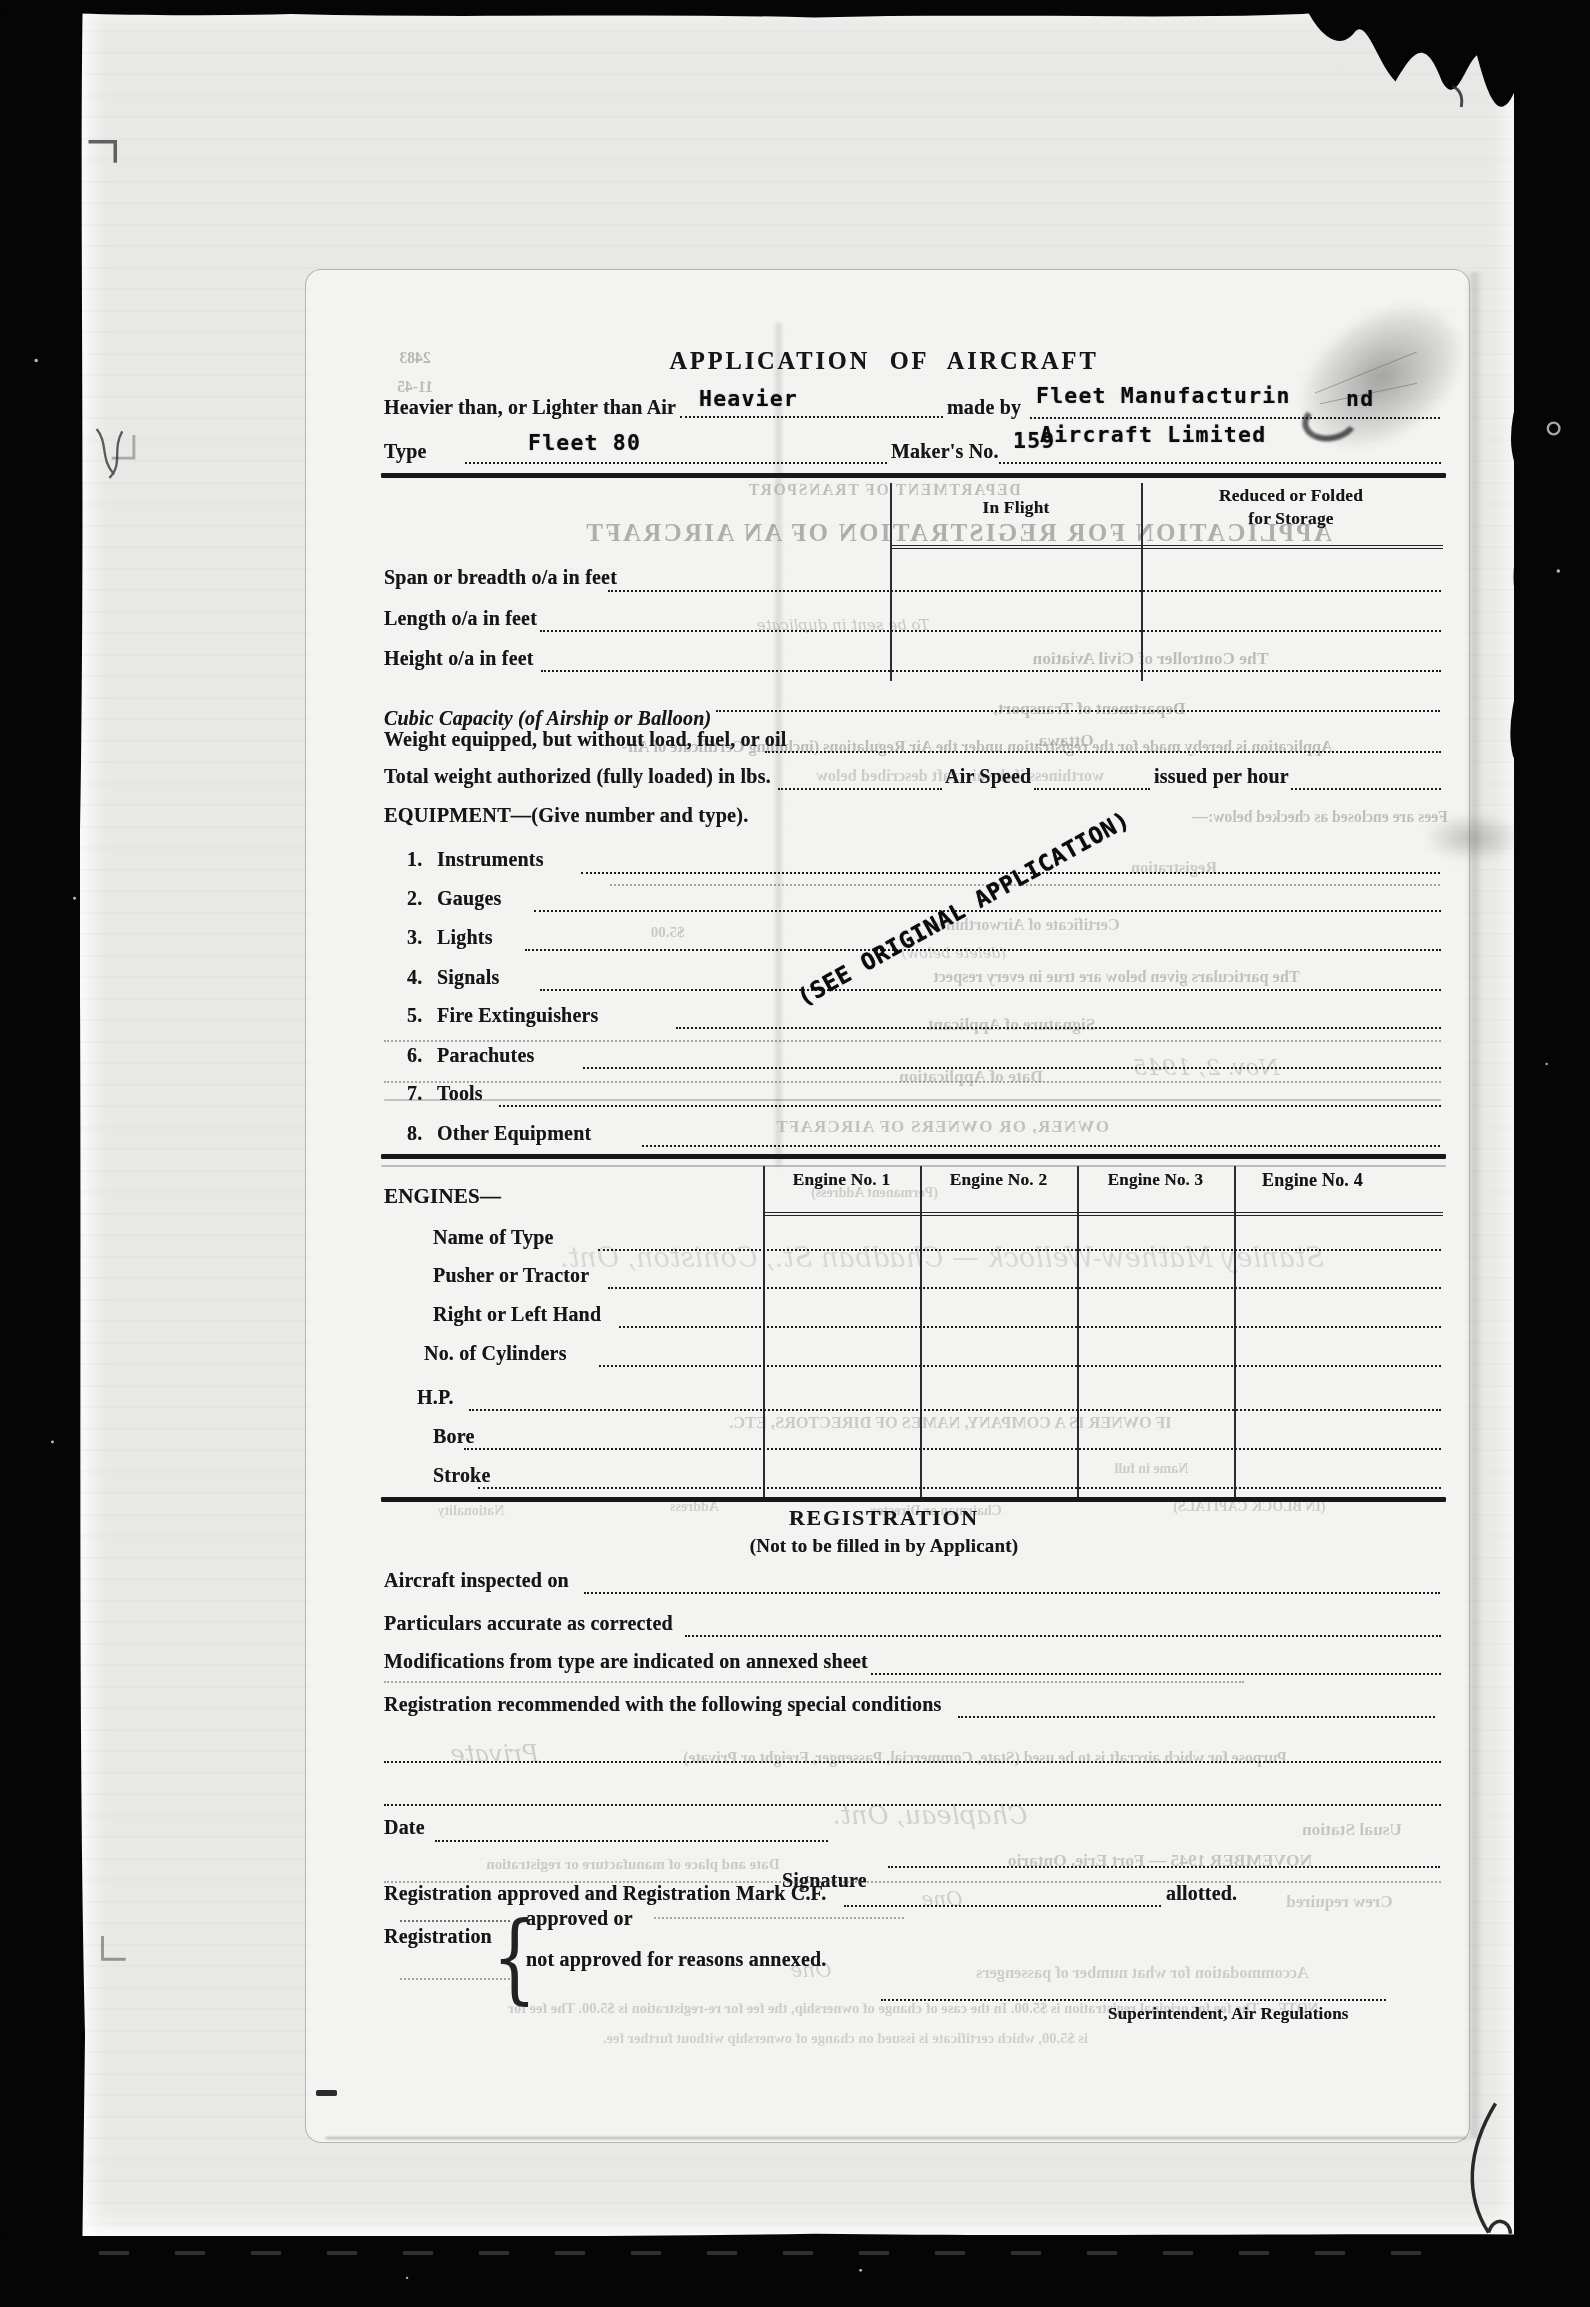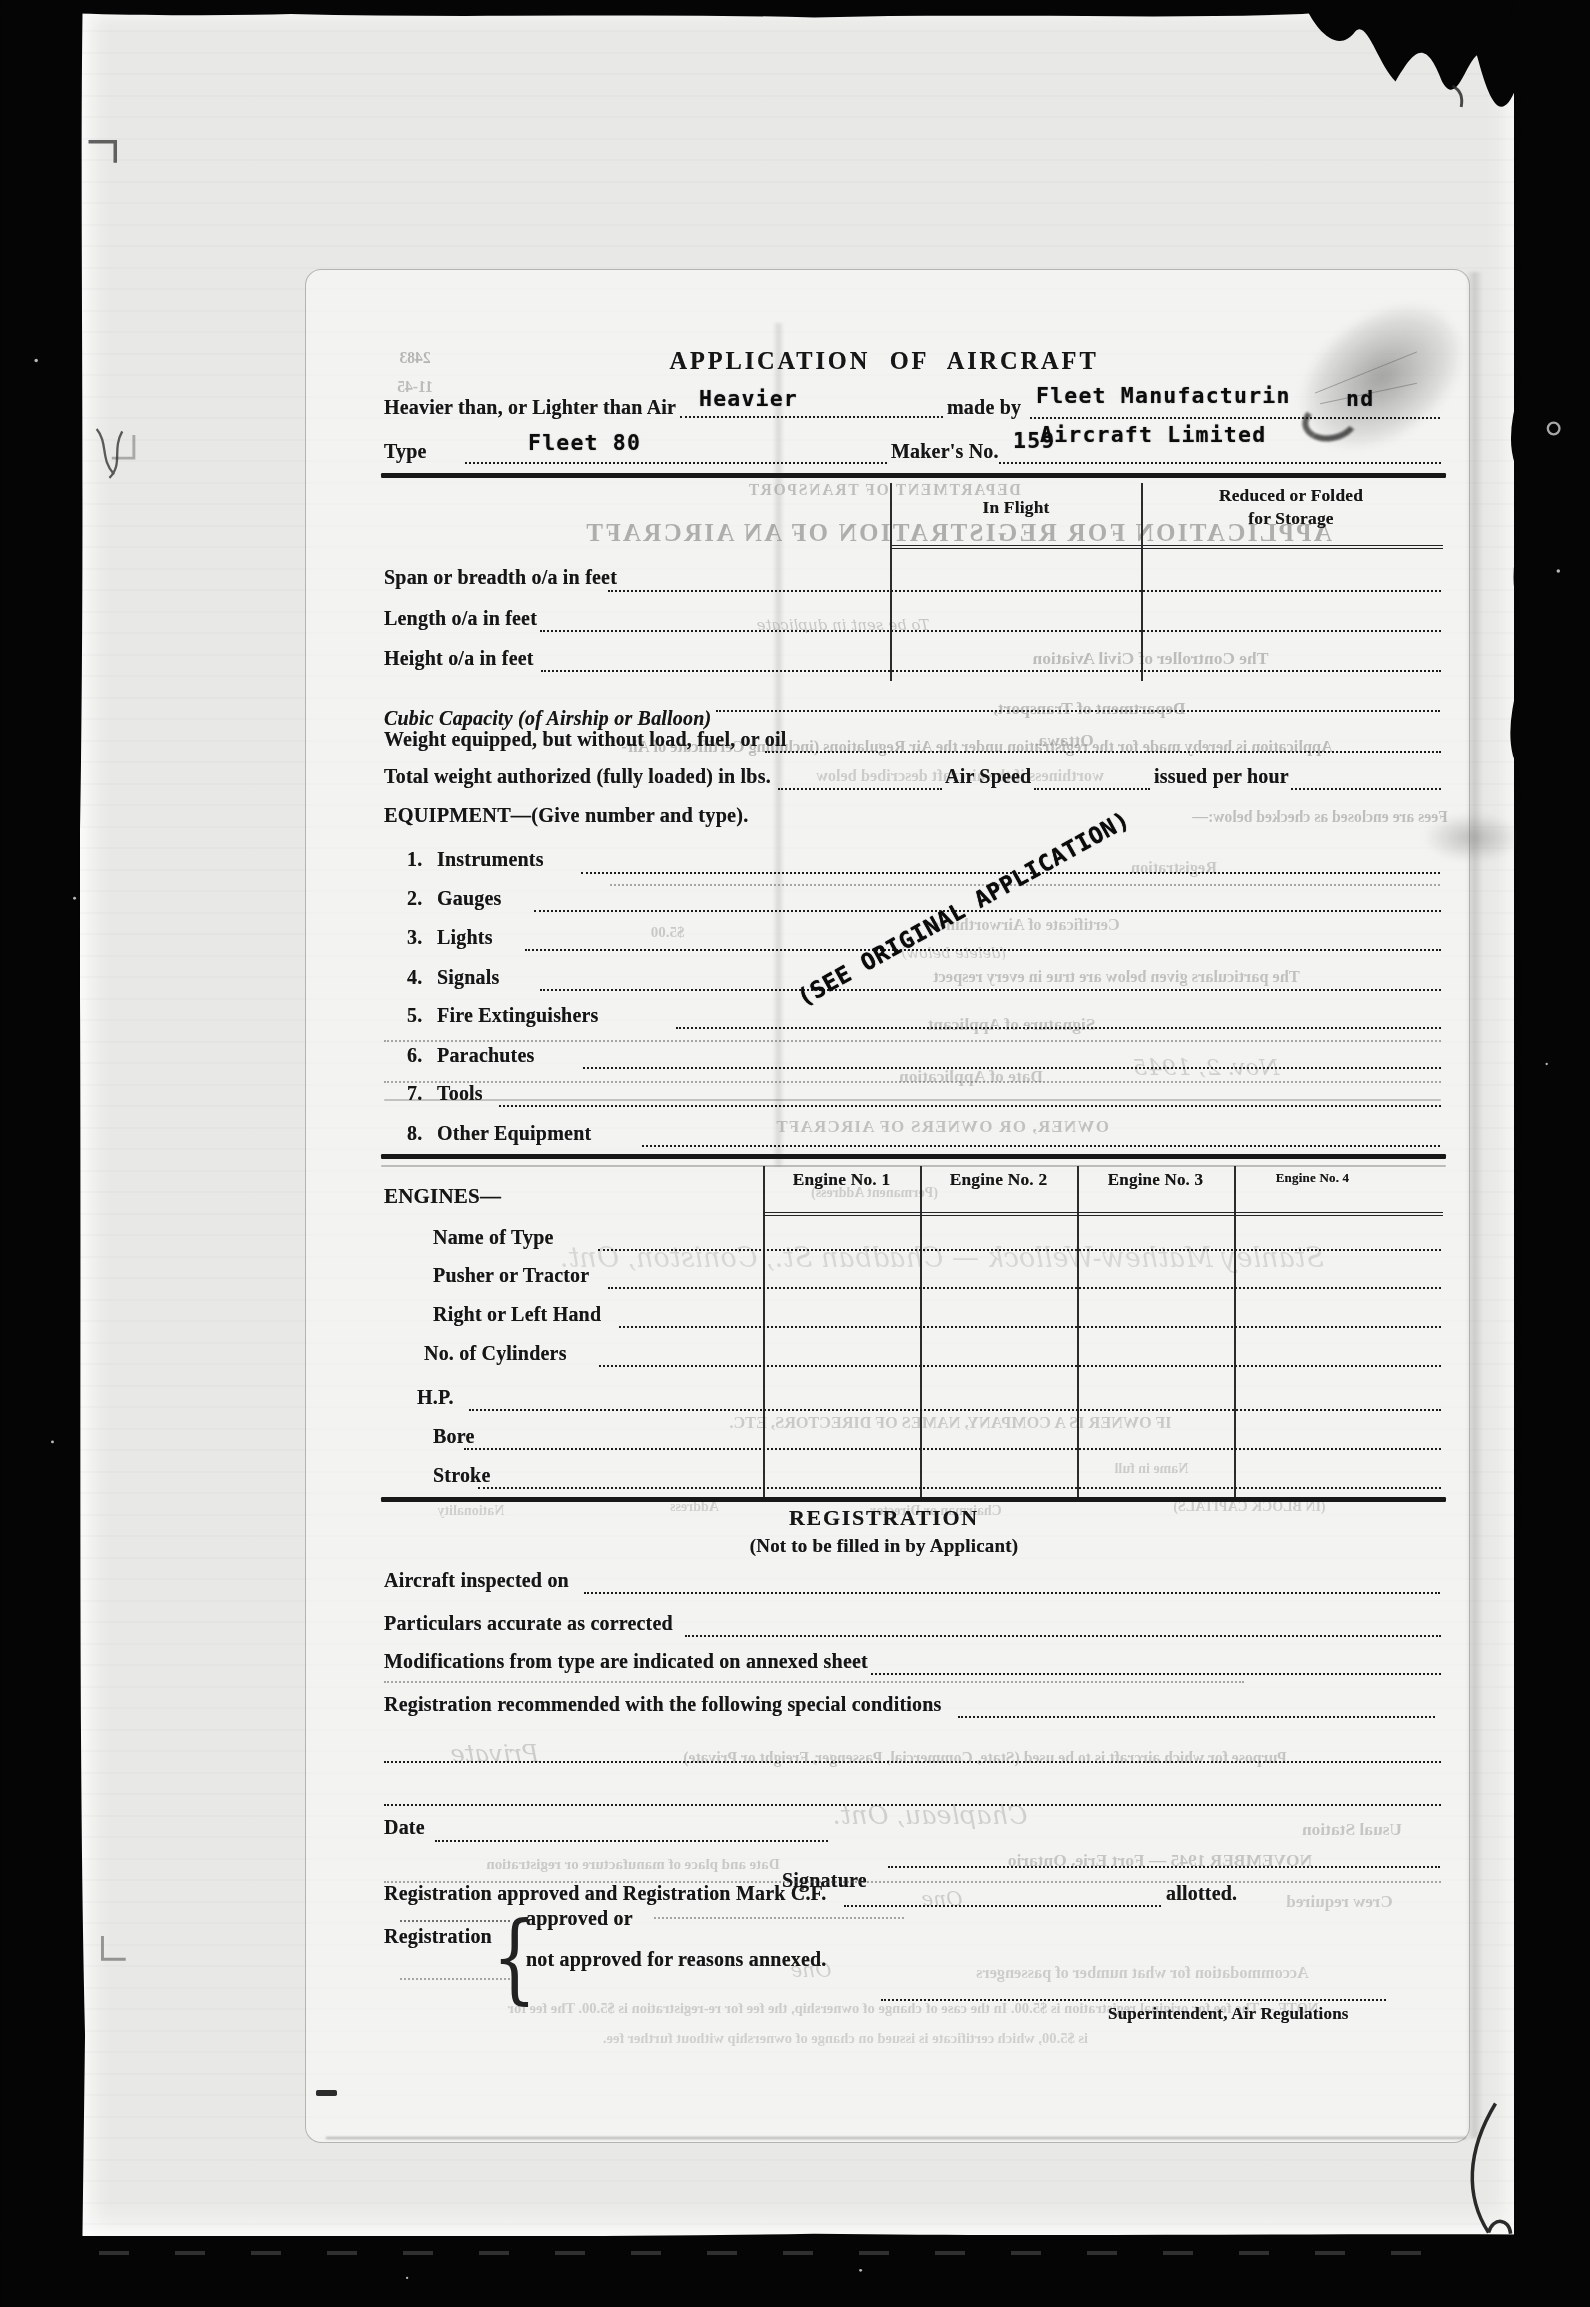--- a/index.html
+++ b/index.html
@@ -170,21 +170,21 @@
 <div class="rule" style="left:381px;top:1154px;width:1065px;height:5.2px;"></div>
 <div class="rule" style="left:381px;top:1165px;width:1065px;height:1.7px;opacity:.25;"></div>
 
 <div class="vline" style="left:763px;top:1166px;height:331px;"></div>
 <div class="vline" style="left:920px;top:1166px;height:331px;"></div>
 <div class="vline" style="left:1077px;top:1166px;height:331px;"></div>
 <div class="vline" style="left:1234px;top:1166px;height:331px;"></div>
 <div class="lbl ctr" style="left:763px;top:1171px;width:157px;font-size:17.4px;">Engine No. 1</div>
 <div class="lbl ctr" style="left:920px;top:1171px;width:157px;font-size:17.4px;">Engine No. 2</div>
 <div class="lbl ctr" style="left:1077px;top:1171px;width:157px;font-size:17px;">Engine No. 3</div>
-<div class="lbl ctr" style="left:1234px;top:1171px;width:157px;font-size:13px;">Engine No. 4</div>
+<div class="lbl ctr" style="left:1234px;top:1171px;width:157px;font-size:18px;">Engine No. 4</div>
 <div class="dbl" style="left:763px;top:1212px;width:680px;"></div>
 <div class="lbl" style="left:384px;top:1186px;font-size:21px;">ENGINES—</div>
 
 <div class="lbl" style="left:433px;top:1227px;">Name of Type</div>
 <div class="dots" style="left:598px;top:1249px;width:843px;"></div>
 <div class="lbl" style="left:433px;top:1265px;">Pusher or Tractor</div>
 <div class="dots" style="left:608px;top:1287px;width:833px;"></div>
 <div class="lbl" style="left:433px;top:1304px;">Right or Left Hand</div>
 <div class="dots" style="left:619px;top:1326px;width:822px;"></div>
 <div class="lbl" style="left:424px;top:1343px;">No. of Cylinders</div>

